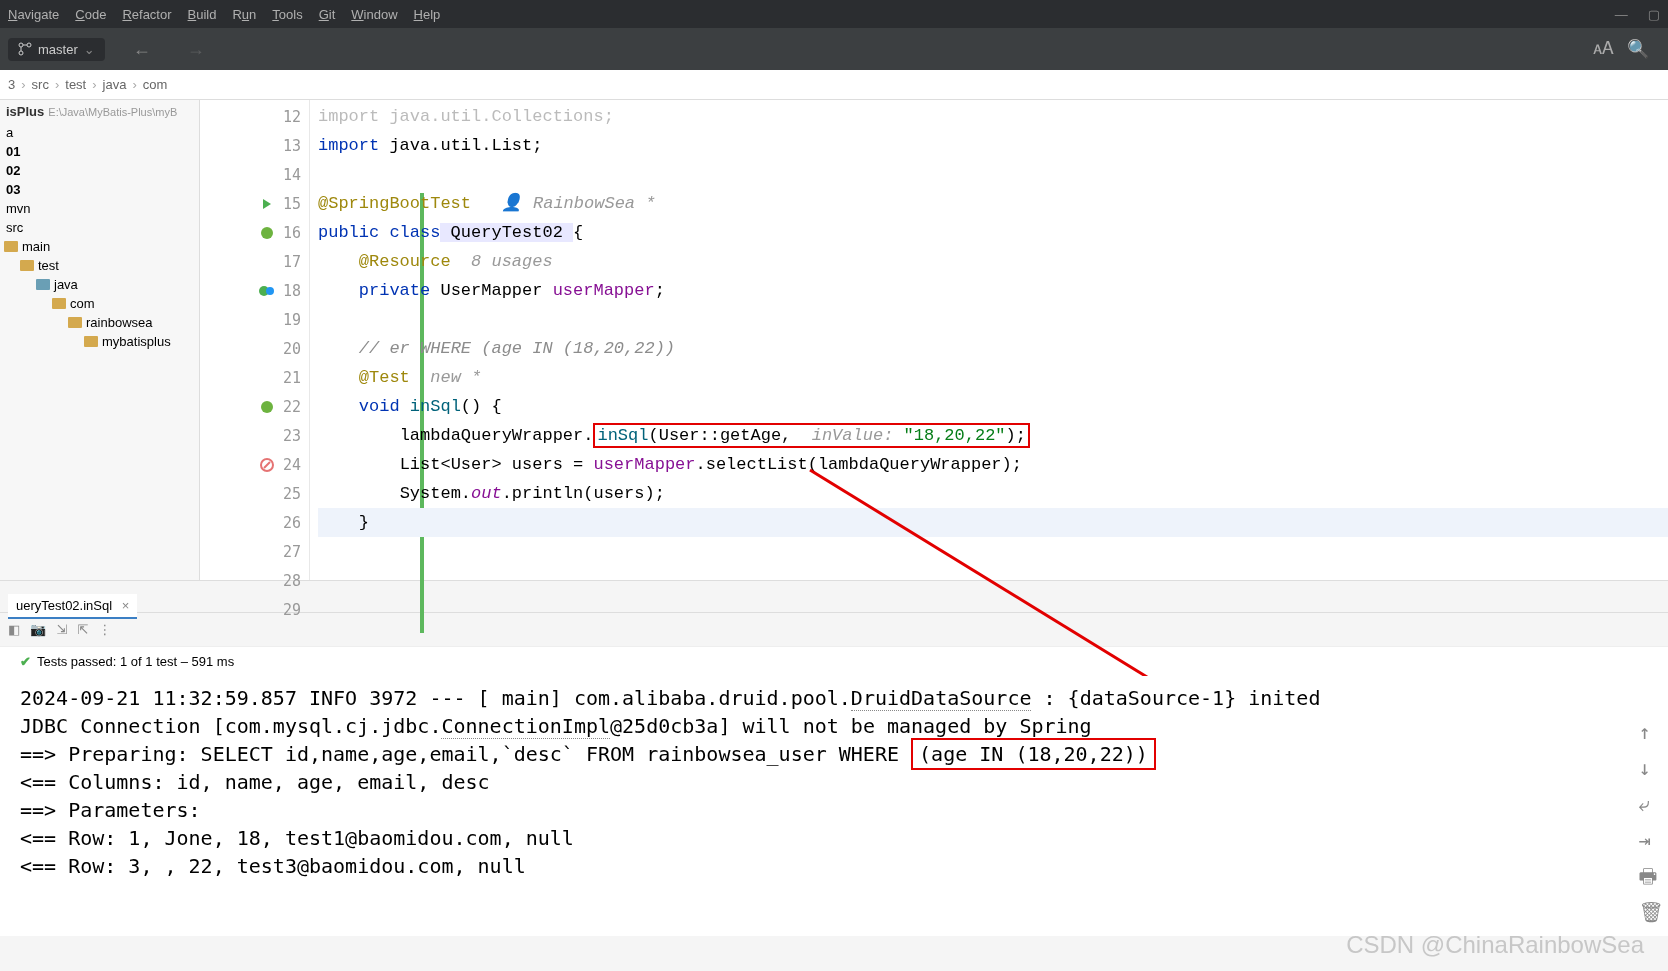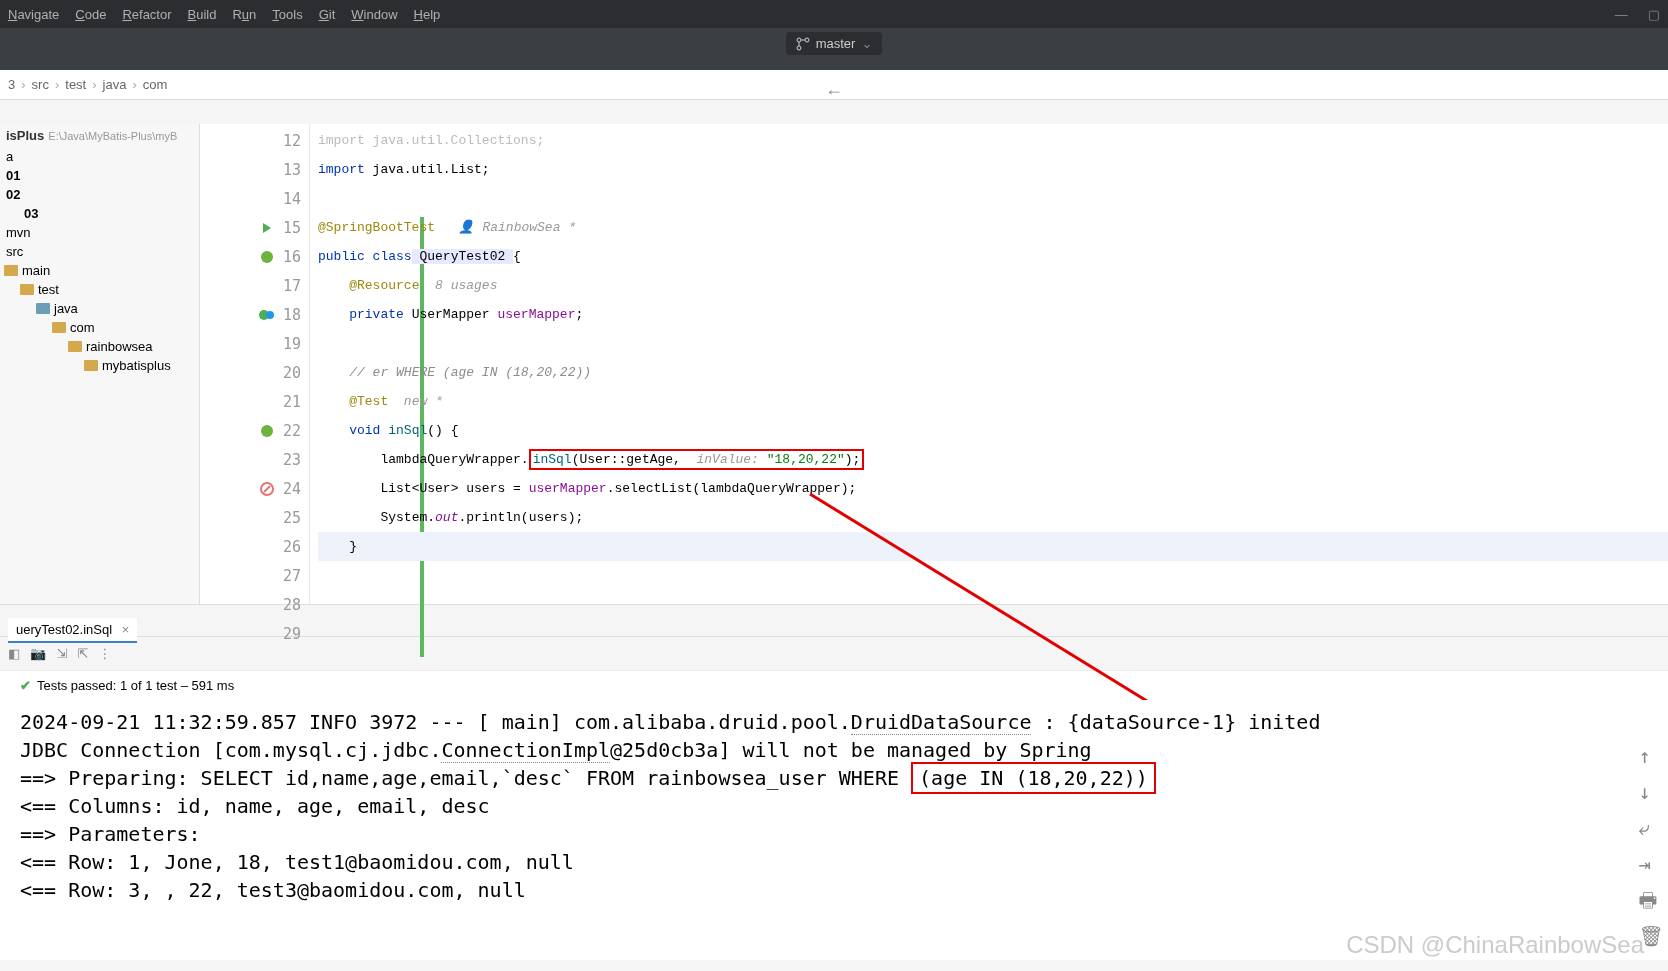--- a/index.html
+++ b/index.html
@@ -1,37 +1,37 @@
 <!DOCTYPE html>
 <html><head>
 <meta charset="utf-8">
 <style>
 * { margin: 0; padding: 0; box-sizing: border-box; }
 body { font-family: "Segoe UI", Arial, sans-serif; font-size: 13px; background: #f5f5f5; width: 1668px; height: 971px; overflow: hidden; }
 .menubar { background: #2b2d30; color: #b0b0b0; height: 28px; display: flex; align-items: center; padding: 0 8px; gap: 16px; }
 .menubar span { cursor: pointer; }
 .menubar span u { text-decoration: underline; }
-.toolbar { background: #3c3f41; height: 42px; display: flex; align-items: center; padding: 4px 8px; gap: 20px; flex-direction: column; }
+.toolbar { background: #3c3f41; height: 42px; display: flex; align-items: center; padding: 16px 8px; gap: 20px; }
 .branch { background: #2b2d30; color: #ccc; padding: 4px 10px; border-radius: 4px; display: flex; align-items: center; gap: 6px; }
 .arrow-btn { color: #888; font-size: 18px; padding: 4px 8px; cursor: pointer; }
 .breadcrumb { background: #fff; height: 30px; display: flex; align-items: center; padding: 0 8px; color: #666; gap: 6px; border-bottom: 1px solid #ddd; }
 .breadcrumb .sep { color: #aaa; }
-.main { display: flex; height: 480px; margin-top: 24px; }
+.main { display: flex; height: 480px; }
 .sidebar { width: 200px; background: #f7f7f7; border-right: 1px solid #ddd; overflow: hidden; }
 .proj-row { padding: 4px 6px; color: #333; white-space: nowrap; display: flex; align-items: center; gap: 4px; }
 .proj-row .path { color: #999; font-size: 11px; }
 .tree-item { padding: 2px 4px; display: flex; align-items: center; gap: 4px; cursor: pointer; }
 .folder-icon { width: 14px; height: 11px; background: #d4a94e; border-radius: 1px; display: inline-block; }
 .editor-area { flex: 1; background: #fff; display: flex; position: relative; }
 .gutter { width: 110px; background: #fff; border-right: 1px solid #e8e8e8; padding-top: 2px; }
 .gutter-row { height: 29px; display: flex; align-items: center; justify-content: flex-end; padding-right: 8px; gap: 8px; }
 .ln { color: #999; font-family: Consolas, monospace; font-size: 15px; }
 .gutter-icon { width: 16px; height: 16px; }
 .green-mark { position: absolute; left: 220px; top: 93px; width: 4px; height: 440px; background: #5db85d; }
-.code { flex: 1; font-family: Consolas, "Courier New", monospace; font-size: 13px; line-height: 29px; padding-left: 8px; padding-top: 2px; position: relative; }
+.code { flex: 1; font-family: Consolas, "Courier New", monospace; font-size: 17px; line-height: 29px; padding-left: 8px; padding-top: 2px; position: relative; }
 .code-line { white-space: pre; }
 .kw { color: #0033b3; font-weight: normal; }
 .ann { color: #9e880d; }
 .str { color: #067d17; }
 .com { color: #8c8c8c; font-style: italic; }
 .fld { color: #871094; }
 .mth { color: #00627a; }
 .hint { color: #999; font-style: italic; }
 .hl-box { border: 2px solid #e20000; padding: 1px 2px; }
 .tabs-bottom { background: #f5f5f5; border-top: 1px solid #ddd; height: 32px; display: flex; align-items: center; padding: 0 8px; }
@@ -106,21 +106,21 @@
     </div>
     <div class="tree-item" style="padding-left:6px">
         <span>a</span>
       </div>
     <div class="tree-item" style="padding-left:6px;font-weight:bold">
         <span>01</span>
       </div>
     <div class="tree-item" style="padding-left:6px;font-weight:bold">
         <span>02</span>
       </div>
-    <div class="tree-item" style="padding-left:24px;font-weight:bold">
+    <div class="tree-item" style="padding-left:6px;font-weight:bold">
         <span>03</span>
       </div>
     <div class="tree-item" style="padding-left:6px">
         <span>mvn</span>
       </div>
     <div class="tree-item" style="padding-left:6px">
         <span>src</span>
       </div>
     <div class="tree-item" style="">
         <span class="folder-icon"></span>

